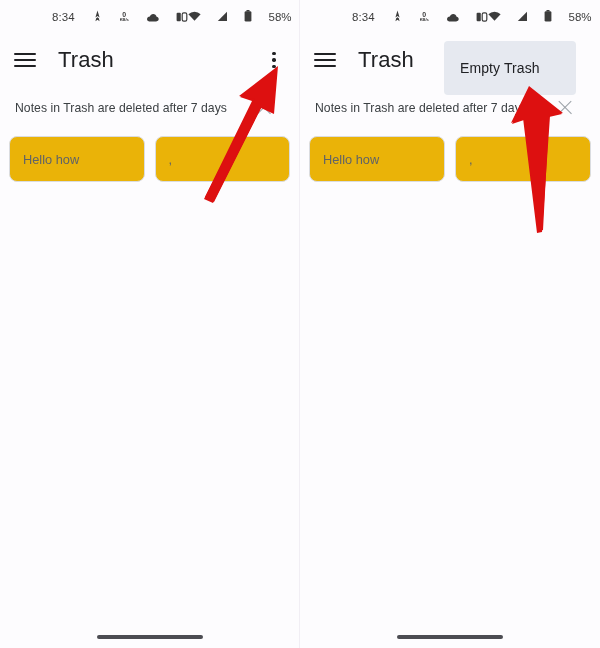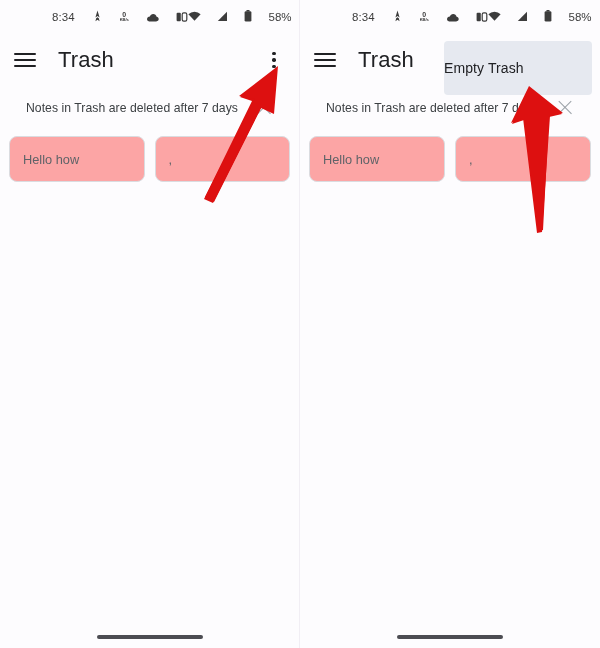--- a/index.html
+++ b/index.html
@@ -125,21 +125,21 @@
     height: 3.4px;
     border-radius: 50%;
     background: #202124;
   }
 
   
   .notice {
     height: 44px;
     display: flex;
     align-items: center;
-    padding: 0 14px 0 26px;
+    padding: 0 14px 0 15px;
     box-sizing: border-box;
   }
   .notice-text {
     font-size: 12.2px;
     color: #3c4043;
     letter-spacing: .05px;
   }
   .notice-close {
     margin-left: auto;
     width: 22px;
@@ -167,43 +167,44 @@
     display: flex;
     gap: 10px;
     padding: 6px 9px 0 9px;
     box-sizing: border-box;
   }
   .note-card {
     flex: 1;
     height: 46px;
     border: 1px solid #dadce0;
     border-radius: 8px;
-    background: #fca5a5;
+    background: #eab308;
     display: flex;
     align-items: center;
     padding: 0 13px;
     box-sizing: border-box;
     cursor: pointer;
   }
   .note-text {
     font-size: 12.8px;
     color: #5f6368;
   }
 
   
   .menu-popup {
     position: absolute;
     top: 41px;
     left: 144px;
-    width: 148px;
+    width: 132px;
     height: 54px;
     background: #e6e9f0;
     border-radius: 4px;
     display: flex;
     align-items: center;
+    padding-left: 16px;
     box-sizing: border-box;
     z-index: 6;
     text-align: center;
   }
   .menu-item-label {
     font-size: 14px;
     color: #202124;
     letter-spacing: .1px;
   }
 

